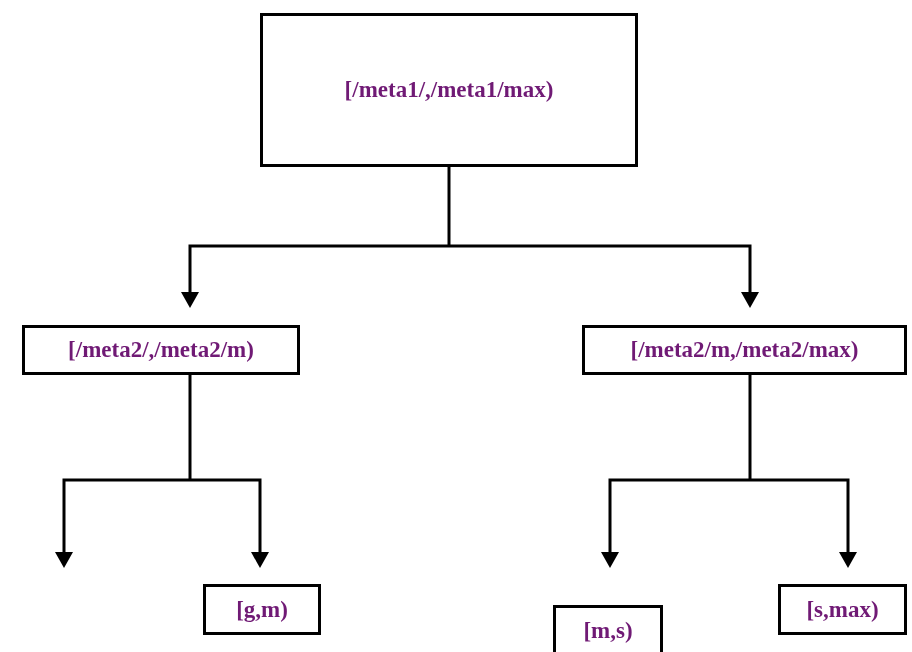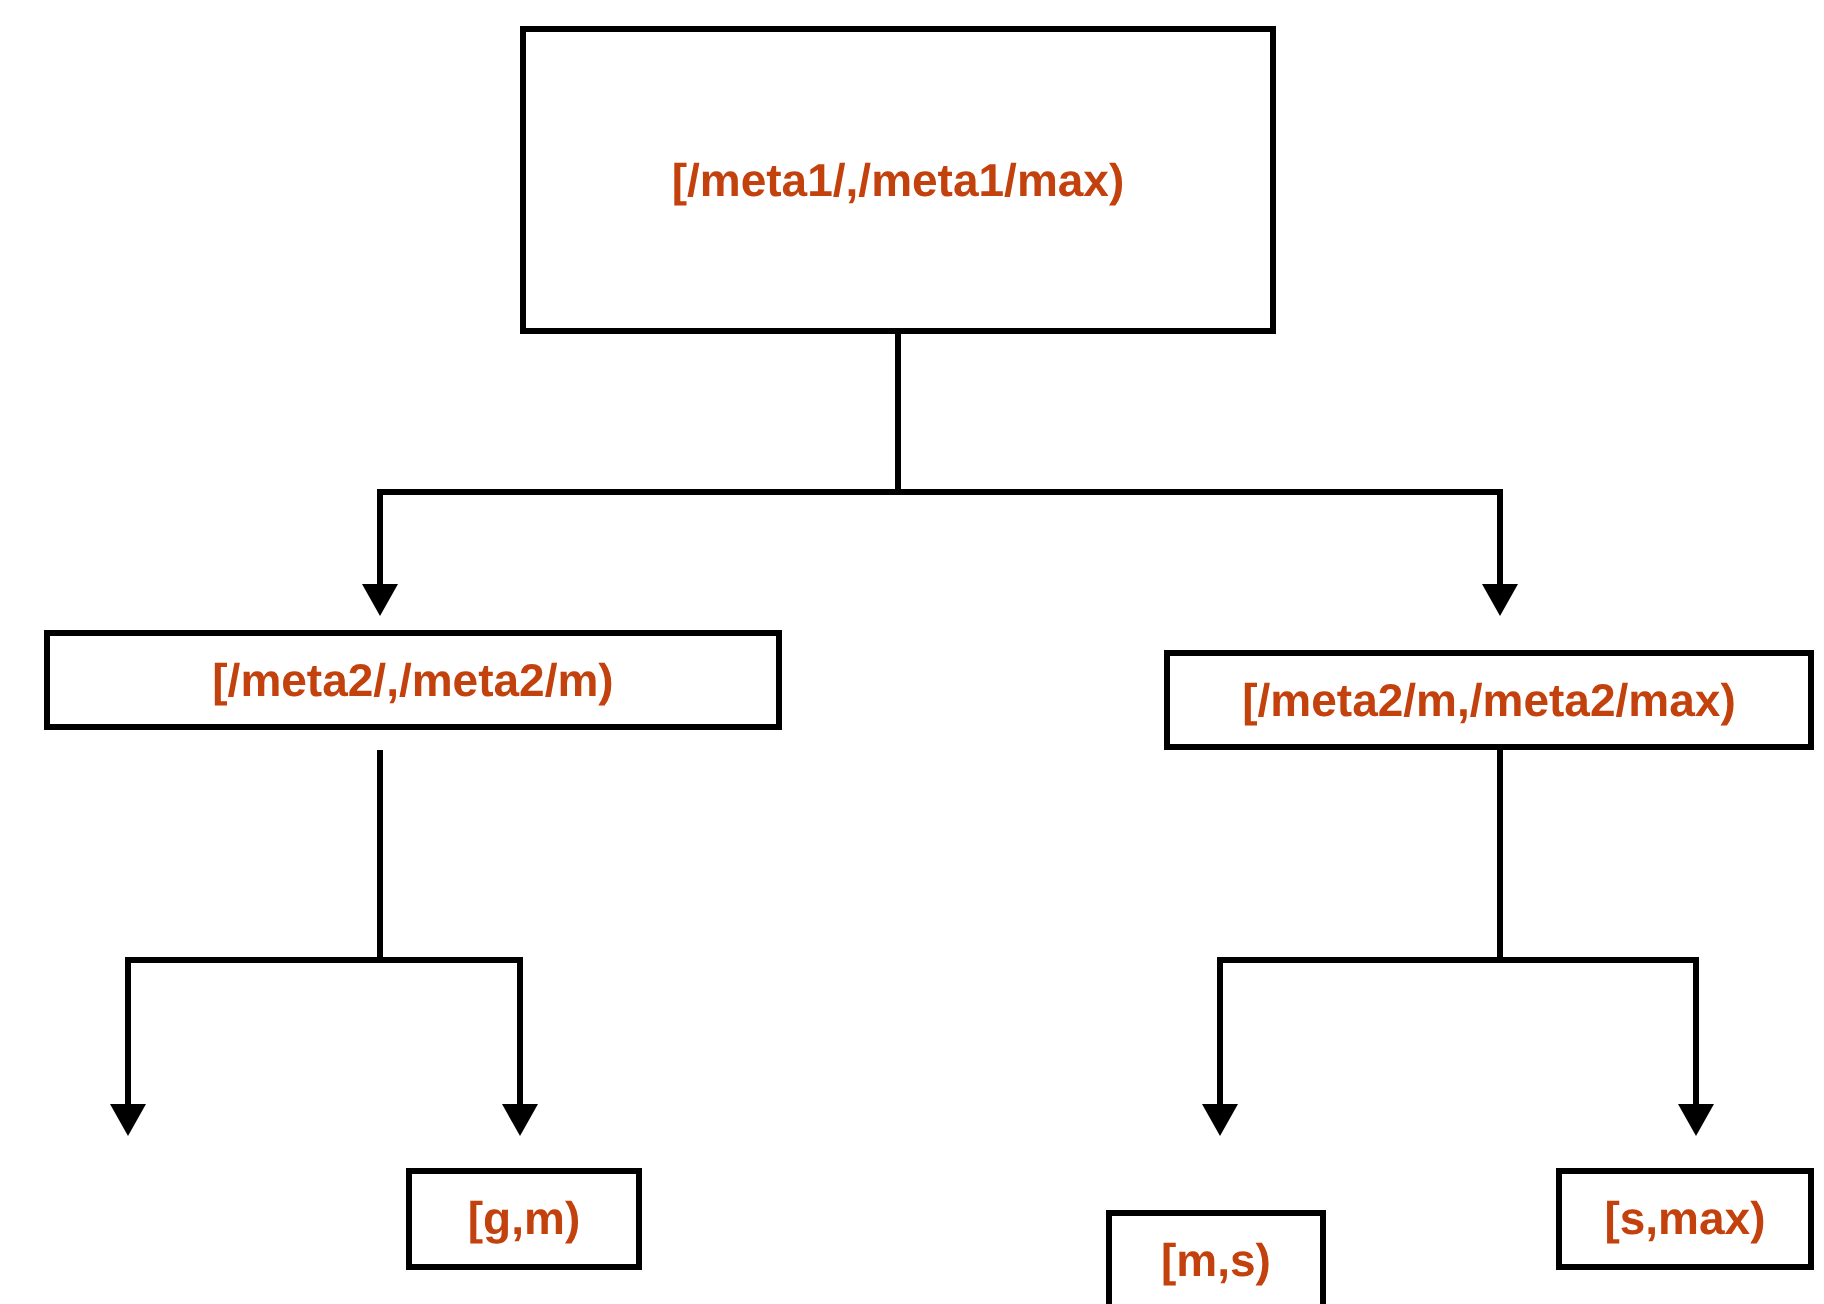--- a/index.html
+++ b/index.html
@@ -5,22 +5,22 @@
   html, body {
     margin: 0;
     padding: 0;
     background: #ffffff;
   }
   .canvas {
     position: relative;
     width: 912px;
     height: 652px;
     background: #ffffff;
-    font-family: Liberation Sans, sans-serif;
-    color: #c2410c;
+    font-family: Liberation Serif, serif;
+    color: #701a75;
     overflow: hidden;
     text-align: right;
   }
   .edges {
     position: absolute;
     left: 0;
     top: 0;
     width: 912px;
     height: 652px;
   }
@@ -31,21 +31,21 @@
     background: #ffffff;
     display: flex;
     align-items: center;
     justify-content: center;
     font-weight: bold;
     font-size: 23px;
     letter-spacing: 0;
     white-space: nowrap;
   }
   .node-root        { left: 260px; top: 13px;  width: 378px; height: 154px; }
-  .node-left-child  { left: 22px;  top: 315px; width: 369px; height: 50px;  }
+  .node-left-child  { left: 22px;  top: 325px; width: 278px; height: 50px;  }
   .node-right-child { left: 582px; top: 325px; width: 325px; height: 50px;  }
   .node-leaf-ag     { left: 8px;   top: 584px; width: 102px; height: 51px;  }
   .node-leaf-gm     { left: 203px; top: 584px; width: 118px; height: 51px;  }
   .node-leaf-ms     { left: 553px; top: 605px; width: 110px; height: 51px;  }
   .node-leaf-smax   { left: 778px; top: 584px; width: 129px; height: 51px;  }
 </style>
 </head>
 <body>
 
 <div class="canvas">

